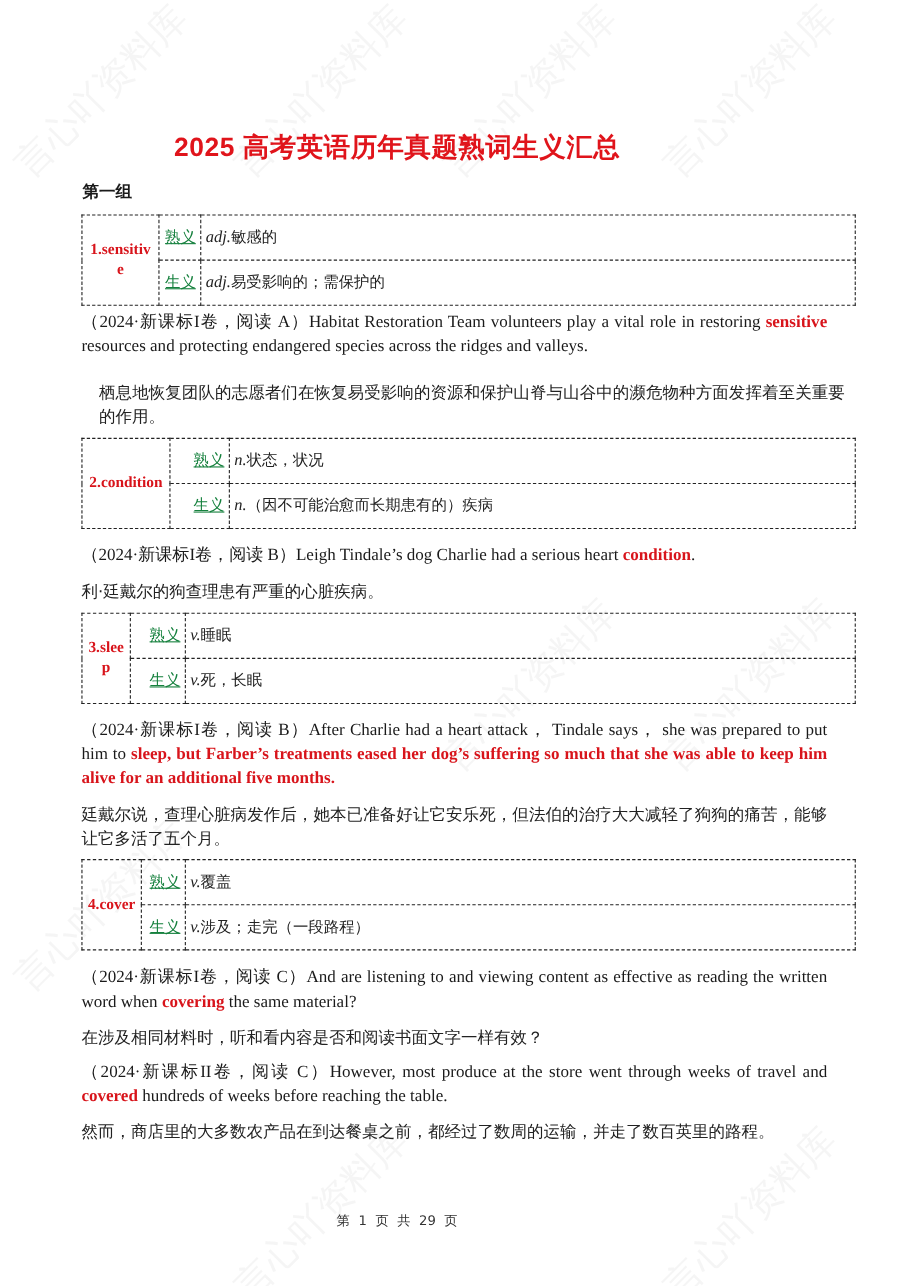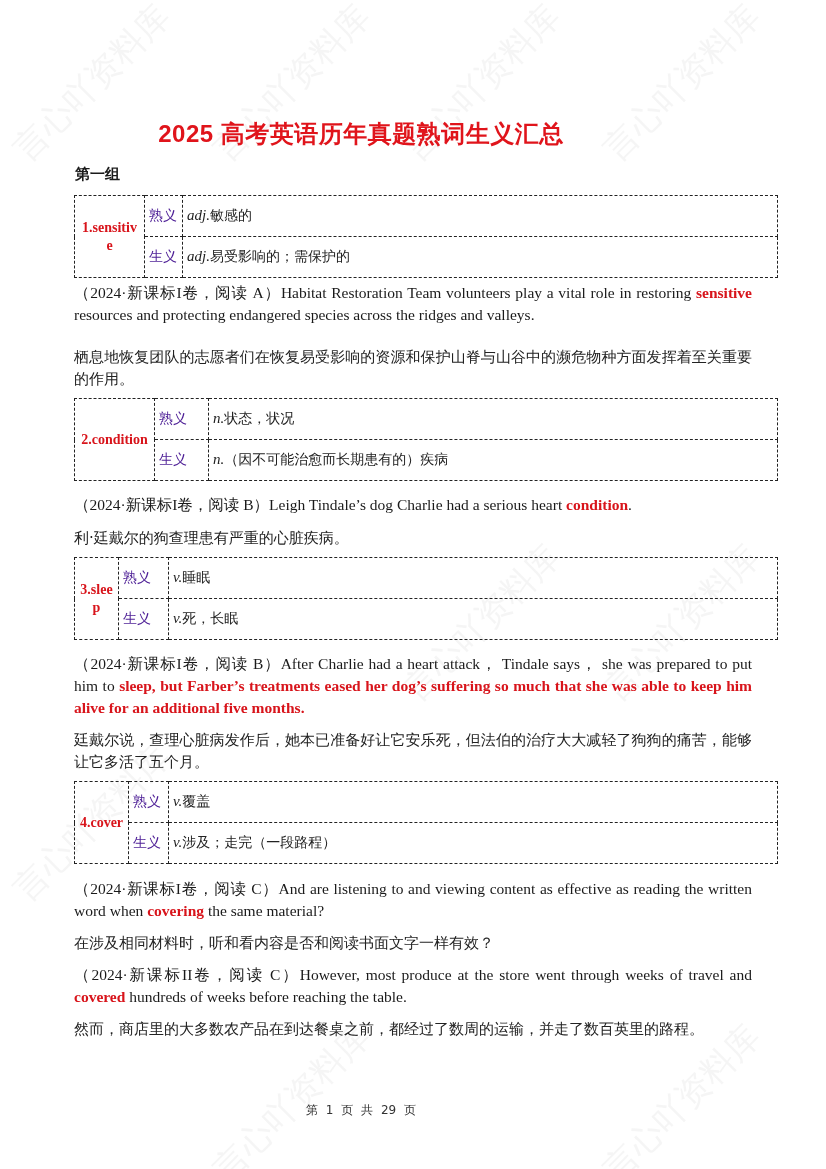--- a/index.html
+++ b/index.html
@@ -28,21 +28,21 @@
   }
   table.vocab td {
     border: 1.5px dashed #222;
     font-size: 14px; padding: 0 4px; height: 40px;
     vertical-align: middle;
   }
   td.word {
     color: #d8141b; font-weight: bold; text-align: center;
     font-size: 14px; line-height: 18px; word-break: break-all; padding: 0 2px; margin-left: 46px;
   }
-  td.kind { text-align: left; font-family: "DejaVu Sans", sans-serif; font-size: 14px; color:#4c1d95; padding:0 2px;}
+  td.kind { text-align: right; font-family: "DejaVu Sans", sans-serif; font-size: 14px; color:#15803d; padding:0 2px;text-decoration:underline;}
   td.def { font-family: "DejaVu Sans", sans-serif; font-size: 14px; color:#222;}
   td.def i { font-family: "Liberation Serif", serif; font-size: 15px; }
   .para {
     position: absolute; left: 74px; width: 678px;
     font-size: 15.5px; line-height: 22px; text-align: justify;
   }
   .para.cn { font-family: "DejaVu Sans", sans-serif; font-size: 15px; line-height: 22px; color:#222; }
   .hl { color: #d8141b; font-weight: bold; }
   .footer {
     position: absolute; left: 0; width: 722px; top: 1102px; text-align: center;
@@ -79,21 +79,21 @@
   </tr>
   <tr>
     <td class="kind">生义</td>
     <td class="def"><i>adj.</i><span>易受影响的；需保护的</span></td>
   </tr>
 </tbody>
   </table>
 <div class="para" style="top:282px;">
   <span>（2024·新课标I卷，阅读 A）</span><span>Habitat Restoration Team volunteers play a vital role in restoring </span><span class="hl">sensitive</span><span> resources and protecting endangered species across the ridges and valleys.</span>
 </div>
-<div class="para cn" style="top:346px;">栖息地恢复团队的志愿者们在恢复易受影响的资源和保护山脊与山谷中的濒危物种方面发挥着至关重要的作用。</div>
+<div class="para cn" style="top:346px;margin-left:16px;">栖息地恢复团队的志愿者们在恢复易受影响的资源和保护山脊与山谷中的濒危物种方面发挥着至关重要的作用。</div>
 
 <table class="vocab" style="top:398px;">
   <colgroup>
       <col style="width:80px">
       <col style="width:54px">
       <col>
     </colgroup>
   <tbody>
       <tr>
     <td class="word" rowspan="2">2.condition</td>

